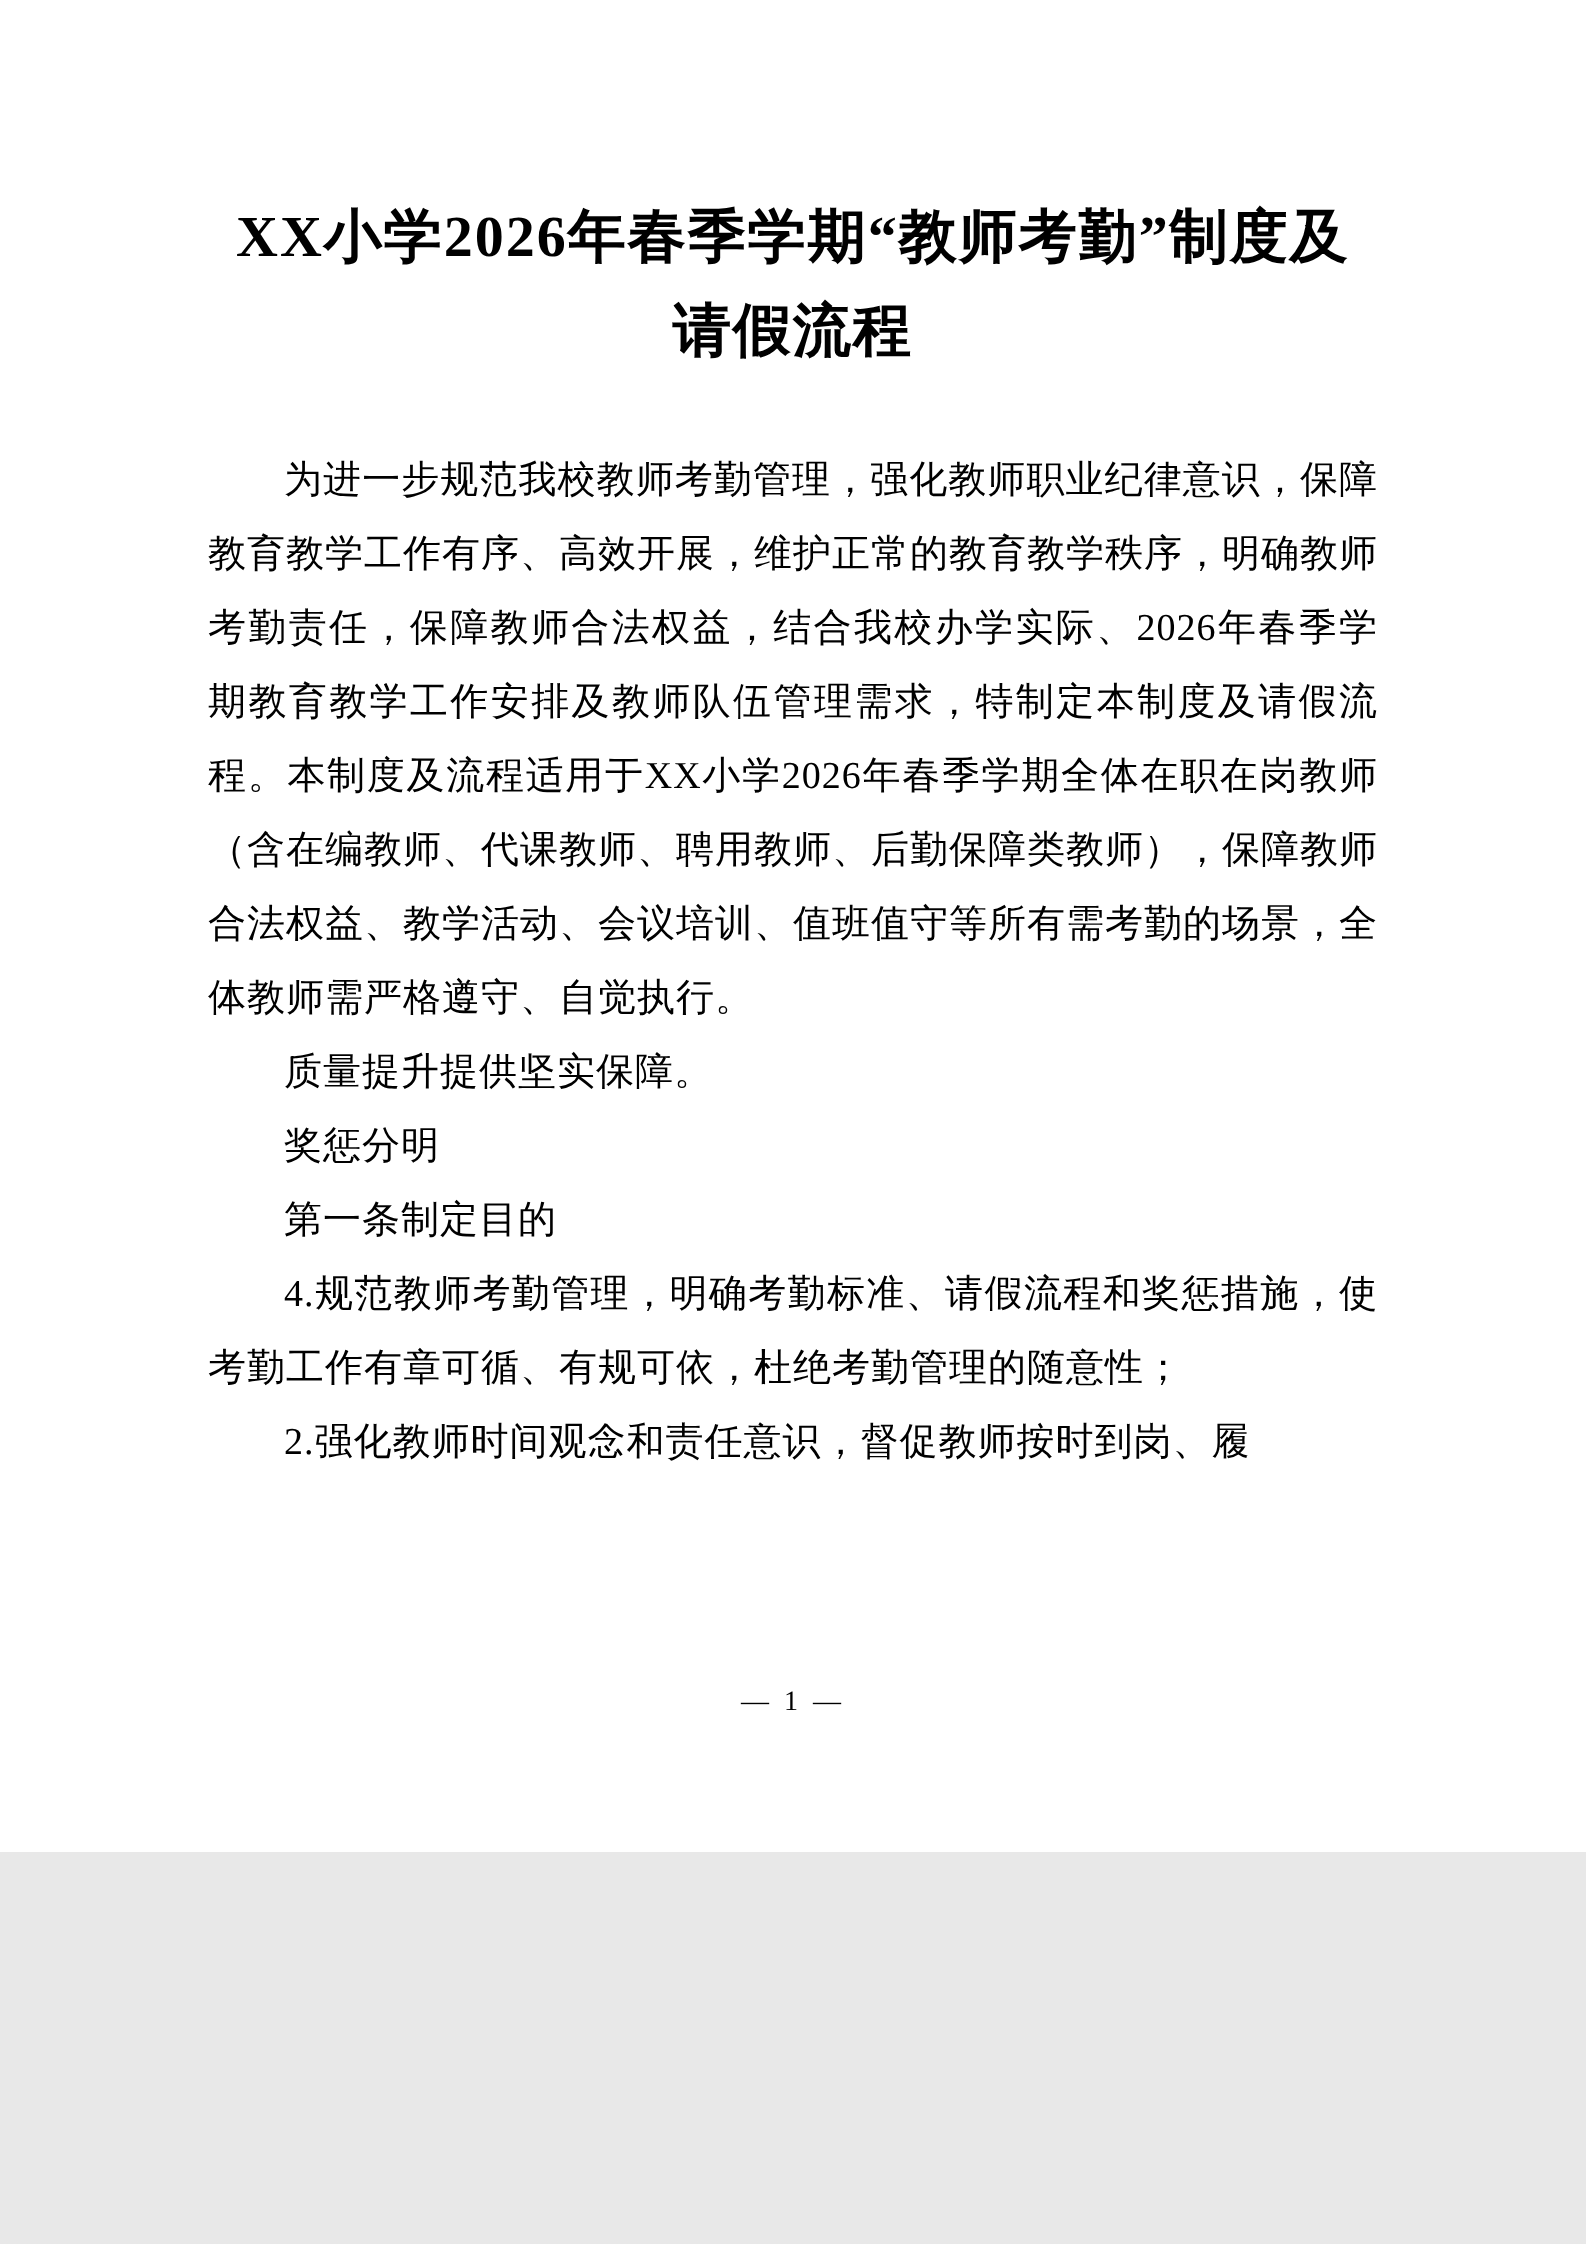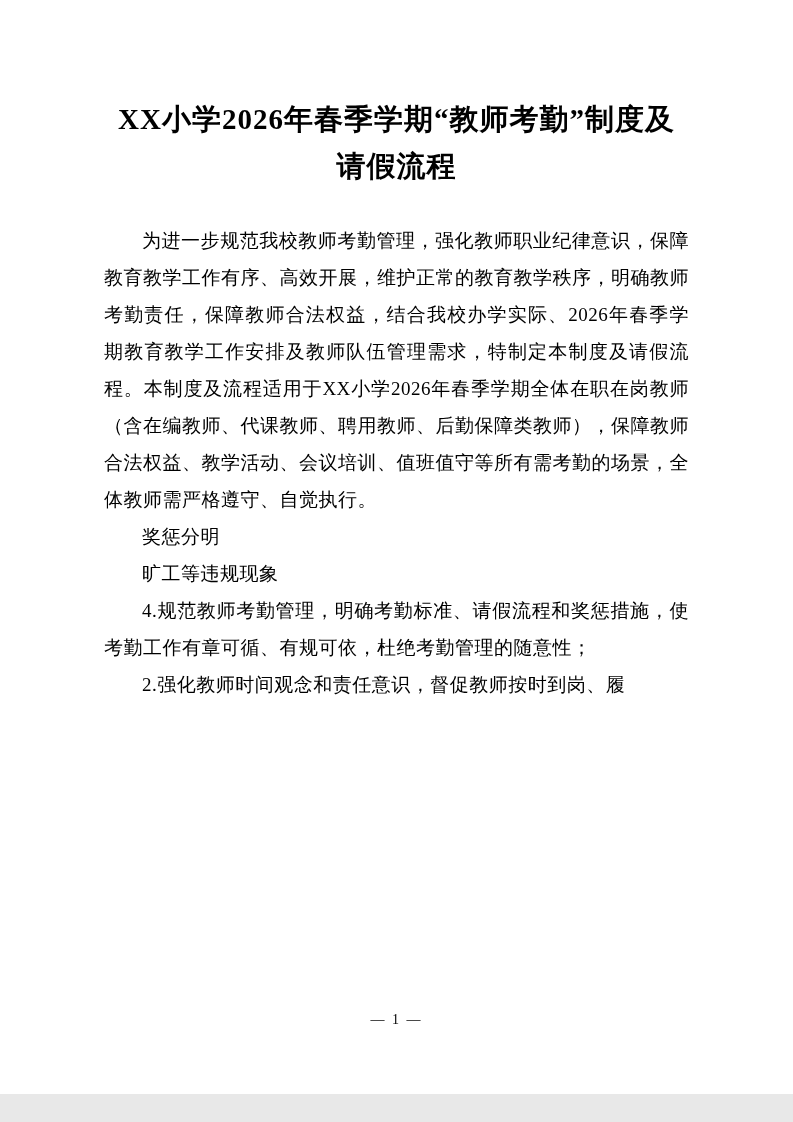--- a/index.html
+++ b/index.html
@@ -1,20 +1,20 @@
 <!DOCTYPE html>
 <html><head>
 <meta charset="utf-8">
 <style>
   * { box-sizing: border-box; }
   html, body { margin: 0; padding: 0; background: #e8e8e8; }
   .page {
     position: relative;
     width: 793px;
-    height: 1094px;
+    height: 926px;
     margin: 0 auto;
     background: #ffffff;
     font-family: "Liberation Serif", "DejaVu Serif", serif;
     color: #000000;
     overflow: hidden;
   }
   .content {
     padding: 96px 104px 0 104px;
   }
   .doc-title {
@@ -47,21 +47,22 @@
 </style>
 </head>
 <body>
 
 <div class="page">
   <div class="content">
     <h1 class="doc-title">XX小学2026年春季学期“教师考勤”制度及请假流程</h1>
 
     <div class="body-text">
       <p>为进一步规范我校教师考勤管理，强化教师职业纪律意识，保障教育教学工作有序、高效开展，维护正常的教育教学秩序，明确教师考勤责任，保障教师合法权益，结合我校办学实际、2026年春季学期教育教学工作安排及教师队伍管理需求，特制定本制度及请假流程。本制度及流程适用于XX小学2026年春季学期全体在职在岗教师（含在编教师、代课教师、聘用教师、后勤保障类教师），保障教师合法权益、教学活动、会议培训、值班值守等所有需考勤的场景，全体教师需严格遵守、自觉执行。</p>
+      <p>质量提升提供坚实保障。</p>
       <p>奖惩分明</p>
-      <p>旷工等违规现象</p>
+      <p>第一条制定目的</p>
       <p>4.规范教师考勤管理，明确考勤标准、请假流程和奖惩措施，使考勤工作有章可循、有规可依，杜绝考勤管理的随意性；</p>
       <p>2.强化教师时间观念和责任意识，督促教师按时到岗、履</p>
     </div>
   </div>
 
   <div class="page-footer">— 1 —</div>
 </div>
 
 </body></html>

